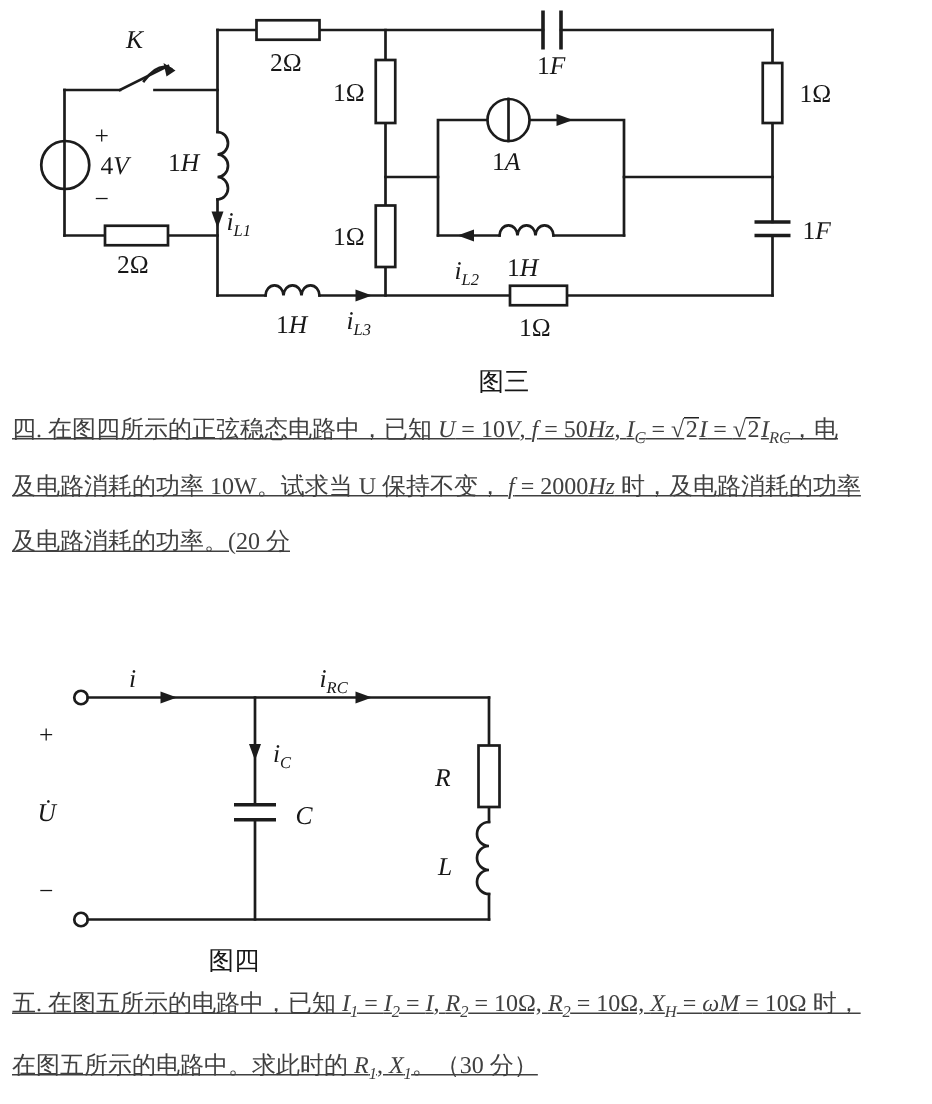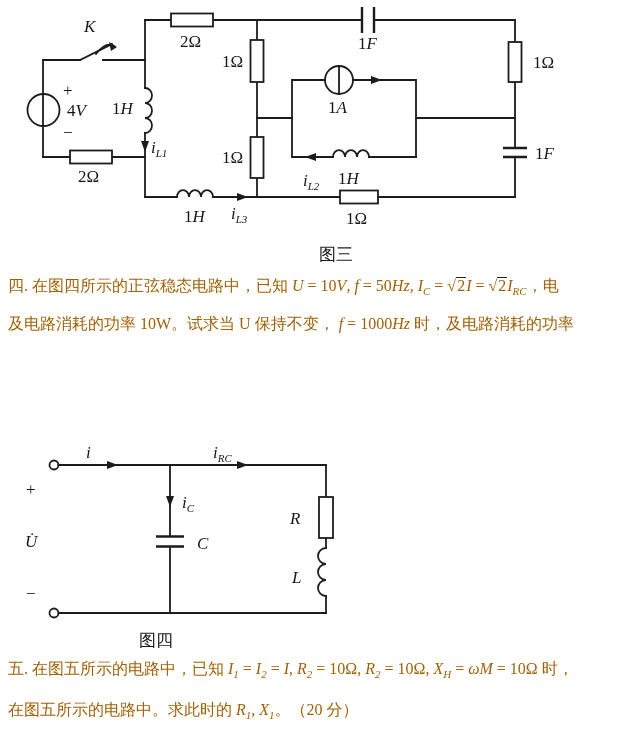--- a/index.html
+++ b/index.html
@@ -11,21 +11,21 @@
   .box{fill:#ffffff;stroke:#1c1c1c;stroke-width:1.8;}
   .circ{fill:#ffffff;stroke:#1c1c1c;stroke-width:1.8;}
   .head{fill:#1c1c1c;stroke:none;}
   text{font-family:"Liberation Serif","DejaVu Serif",serif;fill:#171717;}
   .lbl{font-size:17px;}
   .it{font-style:italic;}
   .cur{font-size:17px;font-style:italic;}
   .sub{font-size:11px;font-style:italic;}
   .cap{font-size:17px;}
   .txt{position:absolute;left:8px;width:608px;font-size:16px;white-space:nowrap;
-       font-family:"Liberation Serif","DejaVu Serif",serif;color:#a16207;}
+       font-family:"Liberation Serif","DejaVu Serif",serif;color:#404040;text-decoration:underline;}
   .mi{font-style:italic;font-family:"Liberation Serif",serif;}
   .mr{font-style:normal;font-family:"Liberation Serif",serif;}
   .msub{font-style:italic;font-size:11px;font-family:"Liberation Serif",serif;}
   .rad{display:inline-block;border-top:1.4px solid #222;line-height:1.05;padding:0 1px;}
 </style>
 </head>
 <body>
 
 <div id="page">
 
@@ -94,21 +94,24 @@
     <text class="lbl" x="184" y="222"><tspan>1</tspan><tspan class="it">H</tspan></text>
     <text class="cur" x="231" y="219"><tspan>i</tspan><tspan class="sub" dy="4">L3</tspan></text>
     <text class="lbl" x="346" y="224">1Ω</text>
     <text class="cap" x="336" y="260" text-anchor="middle">图三</text>
   </svg>
 
   <div class="txt" style="top:276px">
     <span>四. 在图四所示的正弦稳态电路中，已知 </span><span class="mi">U</span><span class="mr"> = 10</span><span class="mi">V</span><span class="mr">, </span><span class="mi">f</span><span class="mr"> = 50</span><span class="mi">Hz</span><span class="mr">, </span><span class="mi">I</span><sub class="msub">C</sub><span class="mr"> = </span><span class="mr">√</span><span class="mr rad">2</span><span class="mi">I</span><span class="mr"> = </span><span class="mr">√</span><span class="mr rad">2</span><span class="mi">I</span><sub class="msub">RC</sub><span>，电</span>
   </div>
   <div class="txt" style="top:314px">
-    <span>及电路消耗的功率 10W。试求当 U 保持不变， </span><span class="mi">f</span><span class="mr"> = 1000</span><span class="mi">Hz</span><span> 时，及电路消耗的功率</span>
+    <span>及电路消耗的功率 10W。试求当 U 保持不变， </span><span class="mi">f</span><span class="mr"> = 2000</span><span class="mi">Hz</span><span> 时，及电路消耗的功率</span>
+  </div>
+  <div class="txt" style="top:351px">
+    <span>及电路消耗的功率。(20 分</span>
   </div>
 
   <svg style="top:430px" width="400" height="225" viewBox="0 430 400 225">
     <circle class="circ" cx="54" cy="465" r="4.5"></circle>
     <circle class="circ" cx="54" cy="613" r="4.5"></circle>
     <path class="wire" d="M58.5 465 H326"></path>
     <path class="wire" d="M58.5 613 H326"></path>
     <polygon class="head" points="118,465 107,461 107,469"></polygon>
     <polygon class="head" points="248,465 237,461 237,469"></polygon>
 
@@ -130,16 +133,16 @@
     <text class="lbl it" x="197" y="549" font-size="18">C</text>
     <text class="lbl it" x="290" y="524" font-size="19">R</text>
     <text class="lbl it" x="292" y="583" font-size="19">L</text>
     <text class="cap" x="156" y="646" text-anchor="middle">图四</text>
   </svg>
 
   <div class="txt" style="top:659px">
     <span>五. 在图五所示的电路中，已知 </span><span class="mi">I</span><sub class="msub">1</sub><span class="mr"> = </span><span class="mi">I</span><sub class="msub">2</sub><span class="mr"> = </span><span class="mi">I</span><span class="mr">, </span><span class="mi">R</span><sub class="msub">2</sub><span class="mr"> = 10Ω, </span><span class="mi">R</span><sub class="msub">2</sub><span class="mr"> = 10Ω, </span><span class="mi">X</span><sub class="msub">H</sub><span class="mr"> = </span><span class="mi">ωM</span><span> = 10Ω 时，</span>
   </div>
   <div class="txt" style="top:700px">
-    <span>在图五所示的电路中。求此时的 </span><span class="mi">R</span><sub class="msub">1</sub><span class="mr">, </span><span class="mi">X</span><sub class="msub">1</sub><span>。（20 分）</span>
+    <span>在图五所示的电路中。求此时的 </span><span class="mi">R</span><sub class="msub">1</sub><span class="mr">, </span><span class="mi">X</span><sub class="msub">1</sub><span>。（30 分）</span>
   </div>
 
 </div>
 
 </body></html>

